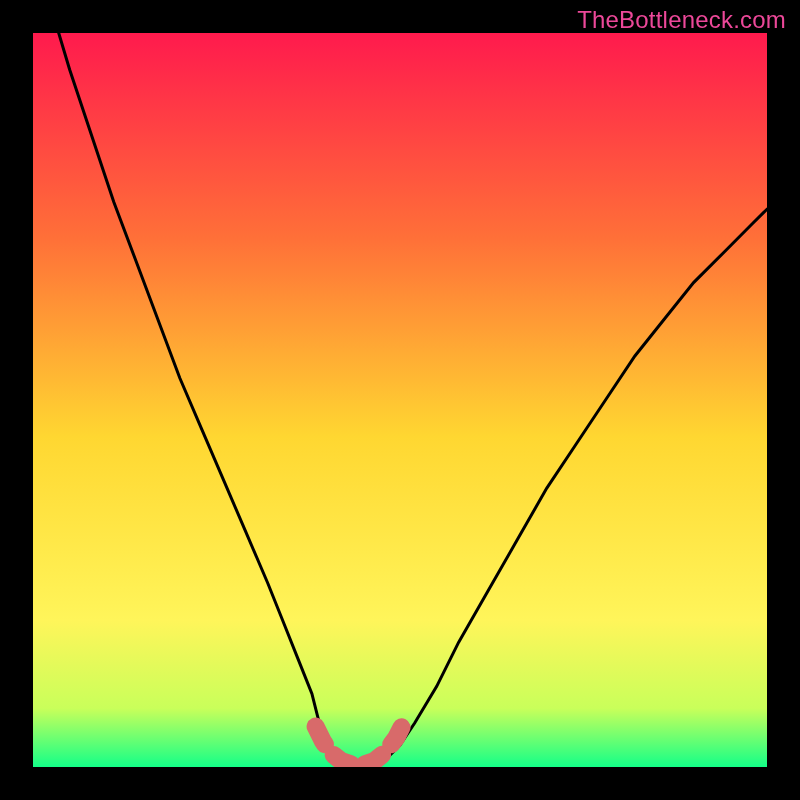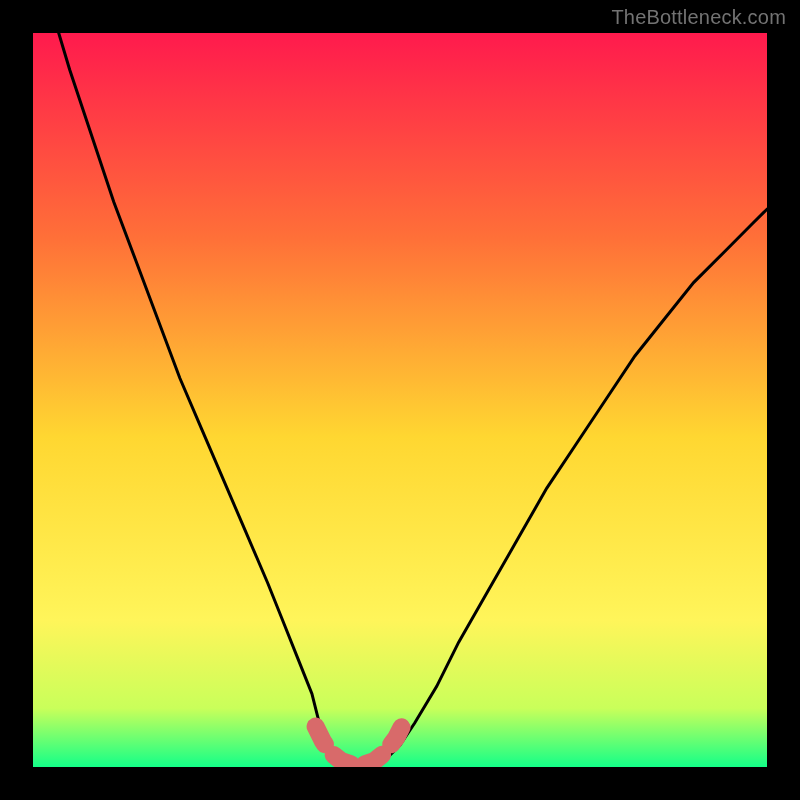--- a/index.html
+++ b/index.html
@@ -23,22 +23,22 @@
     top: 33px;
     left: 33px;
     width: 734px;
     height: 734px;
     overflow: hidden;
   }
   .watermark {
     position: absolute;
     top: 6px;
     right: 14px;
-    color: #737373;
-    font-size: 20px;
+    color: #ec4899;
+    font-size: 24px;
     font-weight: 500;
     letter-spacing: 0.2px;
   }
   svg { display: block; }
 </style>
 </head>
 <body>
 
 <div class="frame">
 

